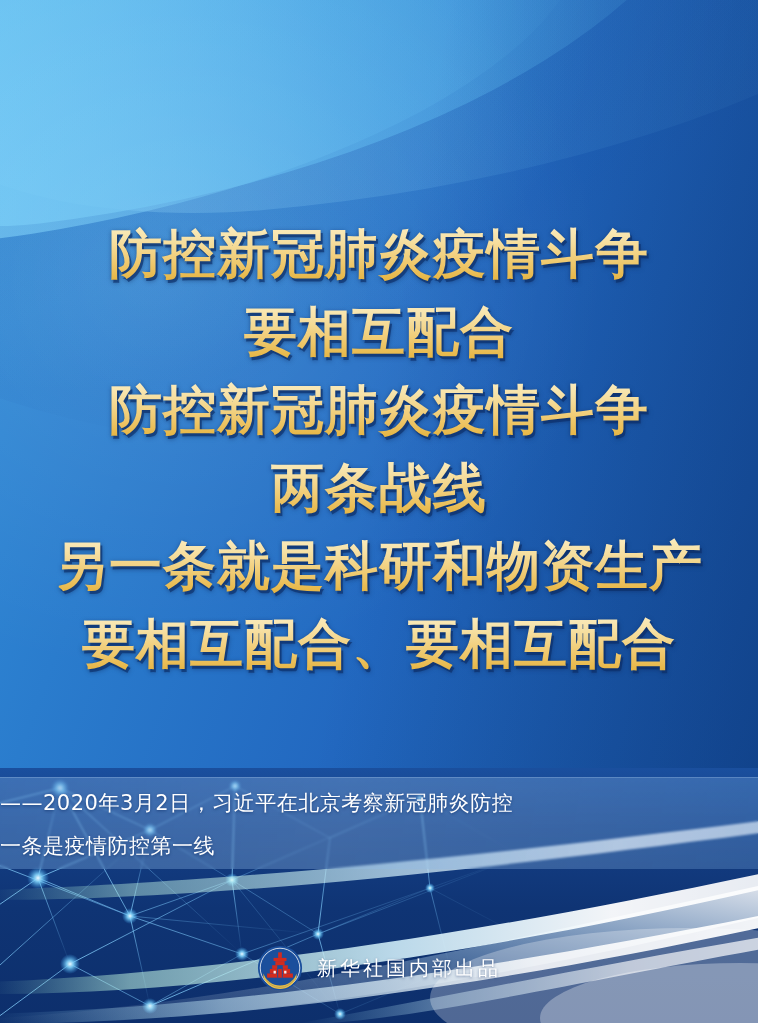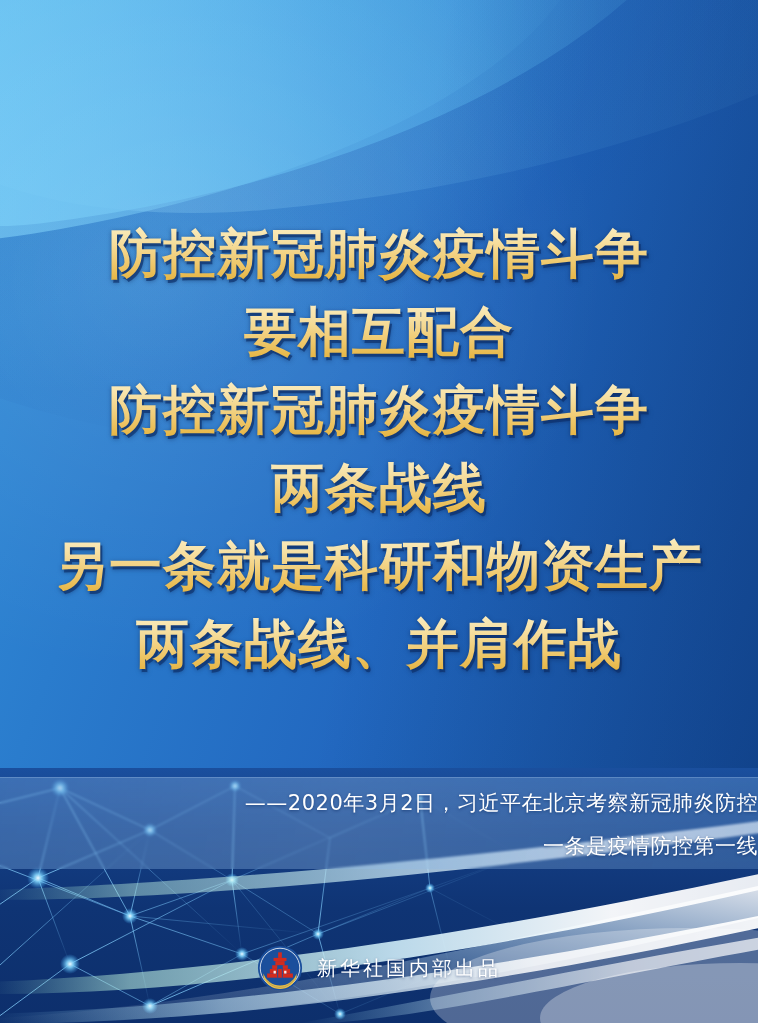--- a/index.html
+++ b/index.html
@@ -58,21 +58,21 @@
   .caption-band{
     position:absolute;left:0;top:777px;width:758px;height:92px;
     background:linear-gradient(100deg,rgba(110,160,216,.42),rgba(150,190,232,.34) 45%,rgba(120,170,222,.30));
     backdrop-filter:blur(1px);
   }
   .caption-band::before{content:"";position:absolute;left:0;top:0;width:100%;height:1px;
     background:rgba(190,220,248,.25);}
 
   .caption{
     position:absolute;left:0;top:782px;width:758px;
-    text-align:right;color:#ffffff;
+    text-align:left;color:#ffffff;
     font-size:21px;line-height:43px;letter-spacing:.5px;
     font-family:"DejaVu Sans","Liberation Sans",sans-serif;
     text-shadow:0 1px 3px rgba(8,35,85,.55);
   }
   .caption div{white-space:nowrap;}
 
   
   .tech{position:absolute;left:0;top:768px;width:758px;height:255px;overflow:hidden;
     background:linear-gradient(180deg,#1a4f9e 0%,#143f86 25%,#0f3474 55%,#0d2f6c 100%);}
   .tech .mesh{position:absolute;left:0;top:0;width:758px;height:255px;}
@@ -124,21 +124,21 @@
   <div class="bg-layer wedge2"></div>
   <div class="bg-layer arc-light"></div>
   <div class="bg-layer vignette"></div>
 
   <div class="headline">
     <div class="hl-line">防控新冠肺炎疫情斗争</div>
     <div class="hl-line">要相互配合</div>
     <div class="hl-line">防控新冠肺炎疫情斗争</div>
     <div class="hl-line">两条战线</div>
     <div class="hl-line">另一条就是科研和物资生产</div>
-    <div class="hl-line">两条战线、并肩作战</div>
+    <div class="hl-line">要相互配合、要相互配合</div>
   </div>
 
   <div class="tech">
     <svg class="mesh" viewBox="0 0 758 255" preserveAspectRatio="none">
       <defs>
         <linearGradient id="lineFade" x1="0" y1="0" x2="1" y2="0">
           <stop offset="0%" stop-color="#7fc8f5" stop-opacity=".85"></stop>
           <stop offset="55%" stop-color="#6cb6ee" stop-opacity=".35"></stop>
           <stop offset="100%" stop-color="#6cb6ee" stop-opacity="0"></stop>
         </linearGradient>

